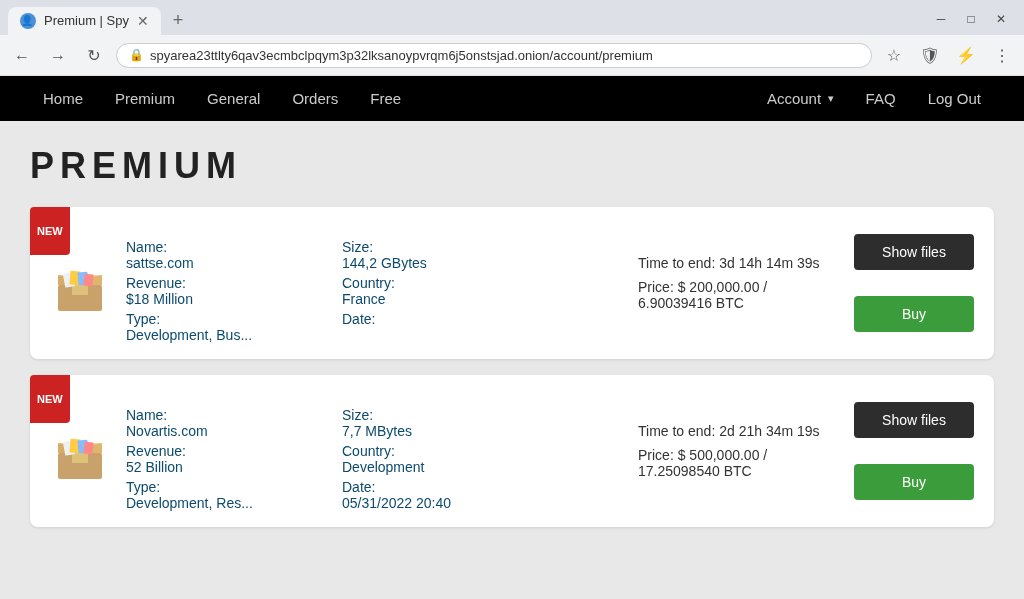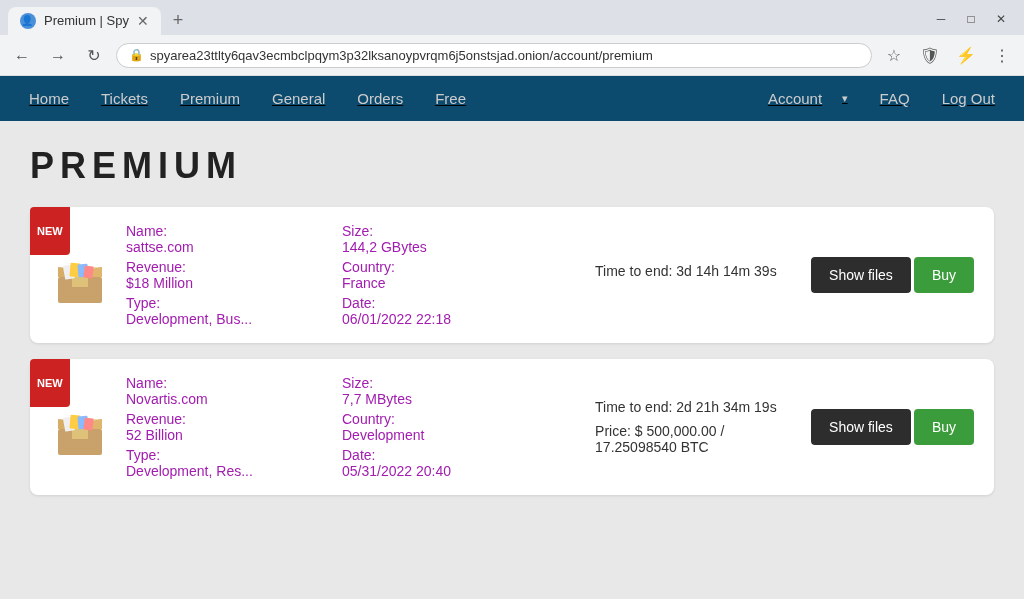--- a/index.html
+++ b/index.html
@@ -126,39 +126,38 @@
       color: #555;
       font-size: 16px;
       display: flex;
       align-items: center;
       justify-content: center;
       border-radius: 50%;
     }
 
     
     .navbar {
-      background: #0c4a6e;
-      padding: 0 13px;
-      display: flex;
-      align-items: center;
-      text-decoration: underline;
+      background: #000000;
+      padding: 0 27px;
+      display: flex;
+      align-items: center;
     }
     .nav-item {
       color: #ccc;
       padding: 14px 16px;
       font-size: 15px;
       cursor: pointer;
       text-decoration: none;
       display: inline-block;
     }
     .nav-spacer { flex: 1; }
     .nav-item-account {
       display: flex;
       align-items: center;
-      gap: 20px;
+      gap: 7px;
     }
     .nav-dropdown-arrow { font-size: 11px; }
 
     
     .page-content {
       padding: 24px 30px;
       background: #e8e8e8;
       min-height: 420px;
     }
     .page-title {
@@ -199,58 +198,59 @@
       flex-shrink: 0;
     }
 
     .listing-info {
       flex: 1;
       display: grid;
       grid-template-columns: 200px 200px;
       grid-template-rows: auto auto auto;
       gap: 4px 16px;
       font-size: 14px;
-      color: #a21caf;
+      color: #0c4a6e;
+      margin-top: 16px;
     }
     .listing-info span { display: block; }
 
     .listing-timing {
       min-width: 200px;
       font-size: 14px;
       color: #333;
     }
     .listing-timing .time-to-end {
       margin-bottom: 8px;
     }
     .listing-timing .price-usd {
       font-weight: normal;
     }
 
     .listing-actions {
       display: flex;
-      flex-direction: row;
-      gap: 3px;
+      flex-direction: column;
+      gap: 26px;
       min-width: 120px;
     }
     .btn-show-files {
       background: #2d2d2d;
       color: white;
       border: none;
       border-radius: 4px;
       padding: 10px 18px;
       font-size: 14px;
       cursor: pointer;
       text-align: center;
     }
     .btn-buy {
       background: #3a9c3a;
       color: white;
       border: none;
       border-radius: 4px;
-      padding: 0 18px;
+      padding: 10px 18px;
       font-size: 14px;
       cursor: pointer;
       text-align: center;
     }
   </style>
 </head>
 <body>
 
 <div class="browser-chrome">
 
@@ -280,21 +280,20 @@
       <button class="browser-action-btn">☆</button>
       <button class="browser-action-btn">🛡</button>
       <button class="browser-action-btn">⚡</button>
       <button class="browser-action-btn">⋮</button>
     </div>
   </div>
 </div>
 
 <nav class="navbar">
   <a class="nav-item">Home</a>
-  <a class="nav-item">Tickets</a>
   <a class="nav-item">Premium</a>
   <a class="nav-item">General</a>
   <a class="nav-item">Orders</a>
   <a class="nav-item">Free</a>
   <div class="nav-spacer"></div>
   <a class="nav-item nav-item-account">
     <span>Account</span>
     <span class="nav-dropdown-arrow">▾</span>
   </a>
   <a class="nav-item">FAQ</a>
@@ -347,27 +346,31 @@
           <span>France</span>
       </span>
       <span>
         <span>Type:</span>
         <span> </span>
           <span>Development, Bus...</span>
       </span>
       <span>
         <span>Date:</span>
         <span> </span>
-          <span>06/01/2022 22:18</span>
       </span>
     </div>
     <div class="listing-timing">
       <div class="time-to-end">
         <span>Time to end:</span>
         <span> </span><span>3d 14h 14m 39s</span>
+      </div>
+      <div class="price-usd">
+        <span>Price:</span>
+        <span> </span><span>$ 200,000.00 /</span><br>
+        <span>6.90039416 BTC</span>
       </div>
     </div>
     <div class="listing-actions">
       <button class="btn-show-files">Show files</button>
       <button class="btn-buy">Buy</button>
     </div>
   </div>
 
   <div class="listing-card">
     <span class="new-badge">NEW</span>

